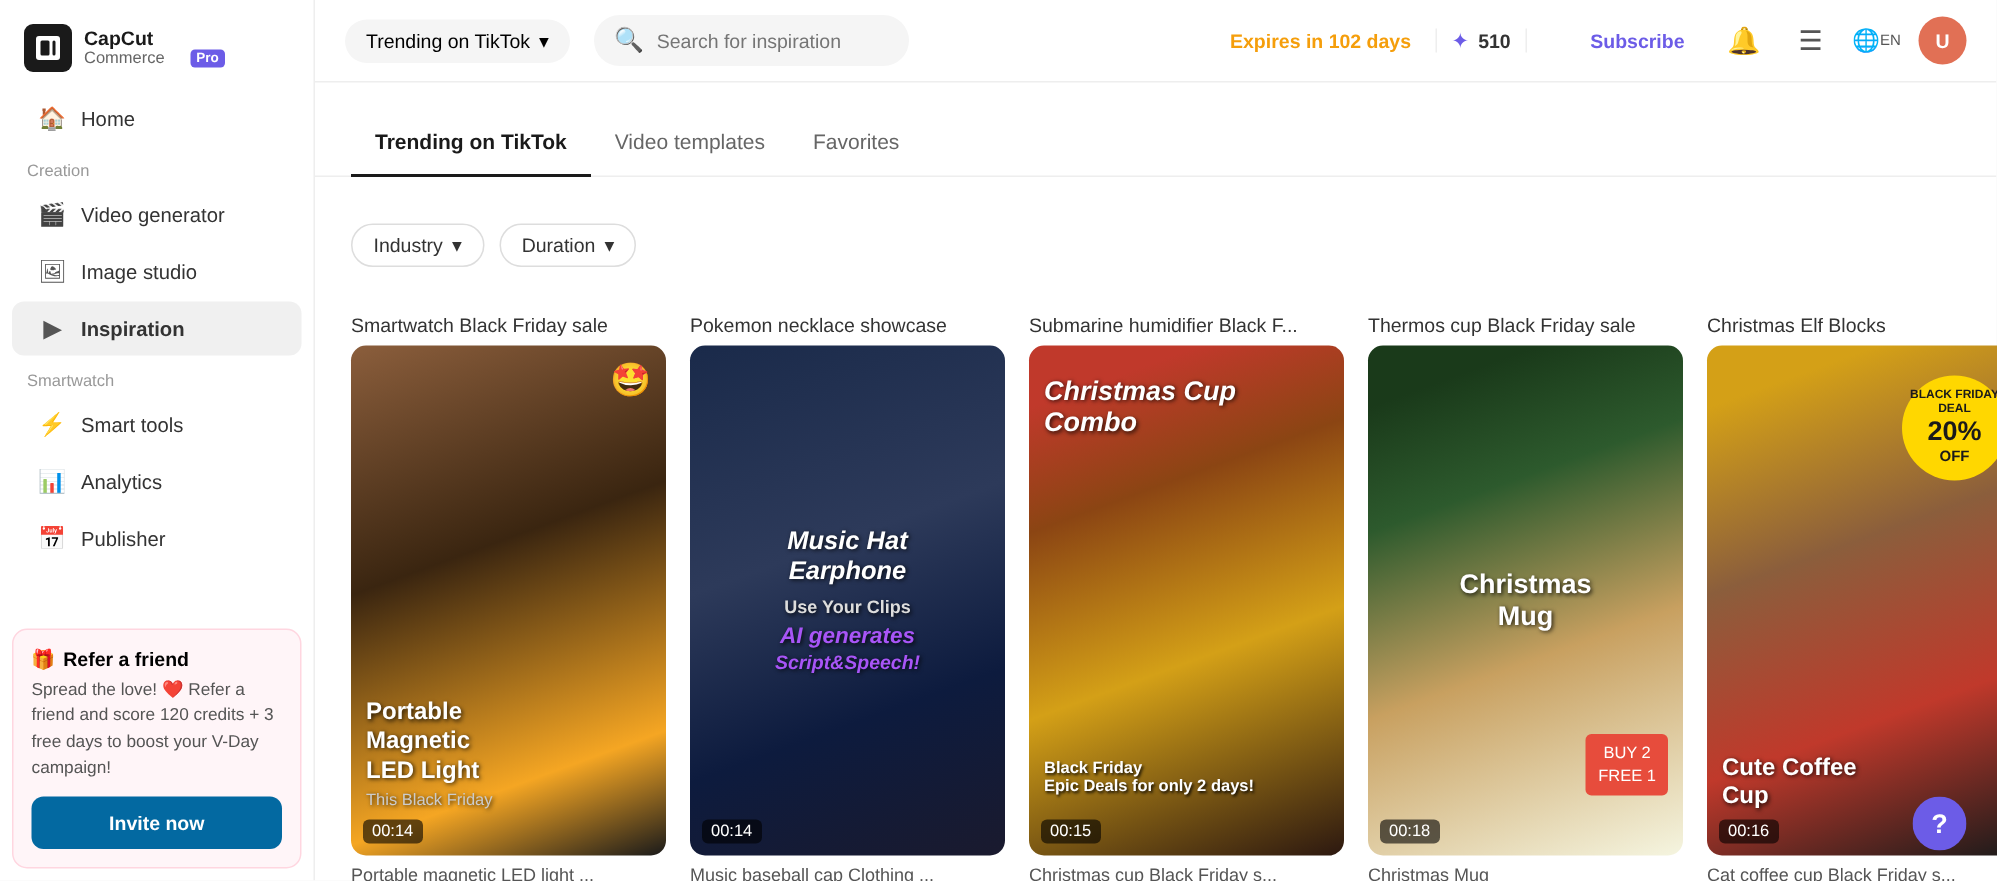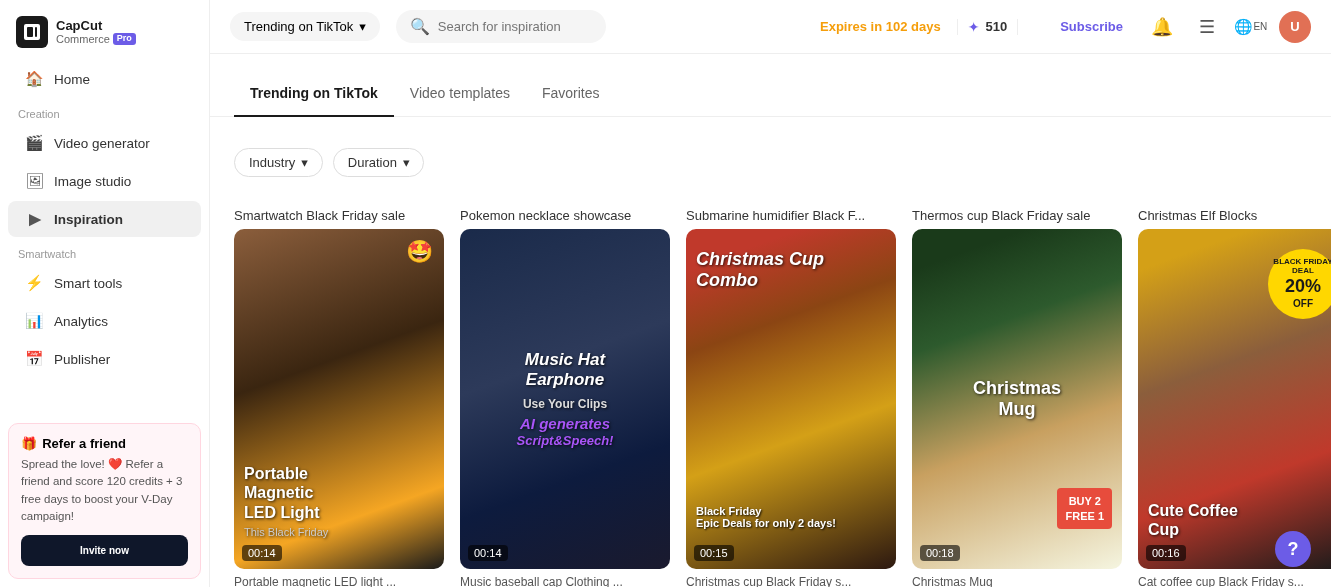--- a/index.html
+++ b/index.html
@@ -23,21 +23,21 @@
     }
     .logo-icon {
       width: 32px; height: 32px;
       background: #1a1a1a;
       border-radius: 6px;
       display: flex; align-items: center; justify-content: center;
     }
     .logo-icon svg { width: 20px; height: 20px; fill: white; }
     .logo-text { display: flex; flex-direction: column; line-height: 1.1; }
     .logo-main { font-size: 13px; font-weight: 700; color: #1a1a1a; }
-    .logo-sub { font-size: 11px; color: #666; display: flex; align-items: center; gap: 3px; }
+    .logo-sub { font-size: 11px; color: #666; display: flex; align-items: center; gap: 17px; }
     .pro-badge { background: #6c5ce7; color: white; font-size: 9px; font-weight: 700; padding: 1px 4px; border-radius: 3px; }
 
     .sidebar-section-label {
       font-size: 11px;
       color: #999;
       font-weight: 500;
       padding: 10px 18px 4px;
       text-transform: none;
     }
     .sidebar-item {
@@ -61,26 +61,26 @@
       background: #fff5f8;
       border: 1px solid #ffd6e0;
       border-radius: 10px;
       padding: 12px;
       font-size: 12px;
     }
     .refer-title { font-weight: 700; font-size: 13px; margin-bottom: 5px; display: flex; align-items: center; gap: 5px; }
     .refer-desc { color: #555; font-size: 11.5px; line-height: 1.5; margin-bottom: 10px; }
     .invite-btn {
       width: 100%;
-      background: #0f172a;
+      background: #0369a1;
       color: #fff;
       border: none;
       border-radius: 8px;
       padding: 10px;
-      font-size: 10px;
+      font-size: 13px;
       font-weight: 600;
       cursor: pointer;
     }
 
     
     .main {
       flex: 1;
       display: flex;
       flex-direction: column;
       height: 587px;
@@ -275,21 +275,21 @@
       text-align: center;
       line-height: 1.2;
     }
     .thumb-badge .badge-pct { font-size: 18px; font-weight: 900; }
     .buy2free {
       position: absolute;
       bottom: 40px;
       right: 10px;
       background: #e74c3c;
       color: white;
-      font-weight: 700;
+      font-weight: 400;
       font-size: 11px;
       padding: 6px 8px;
       border-radius: 4px;
       text-align: center;
       line-height: 1.3;
     }
     .thumb-sub { font-size: 11px; font-weight: 400; color: #ccc; margin-top: 4px; }
 
     .ai-text { color: #a855f7; font-weight: 700; font-size: 15px; }
     .script-text { color: #a855f7; font-weight: 700; font-size: 13px; }

